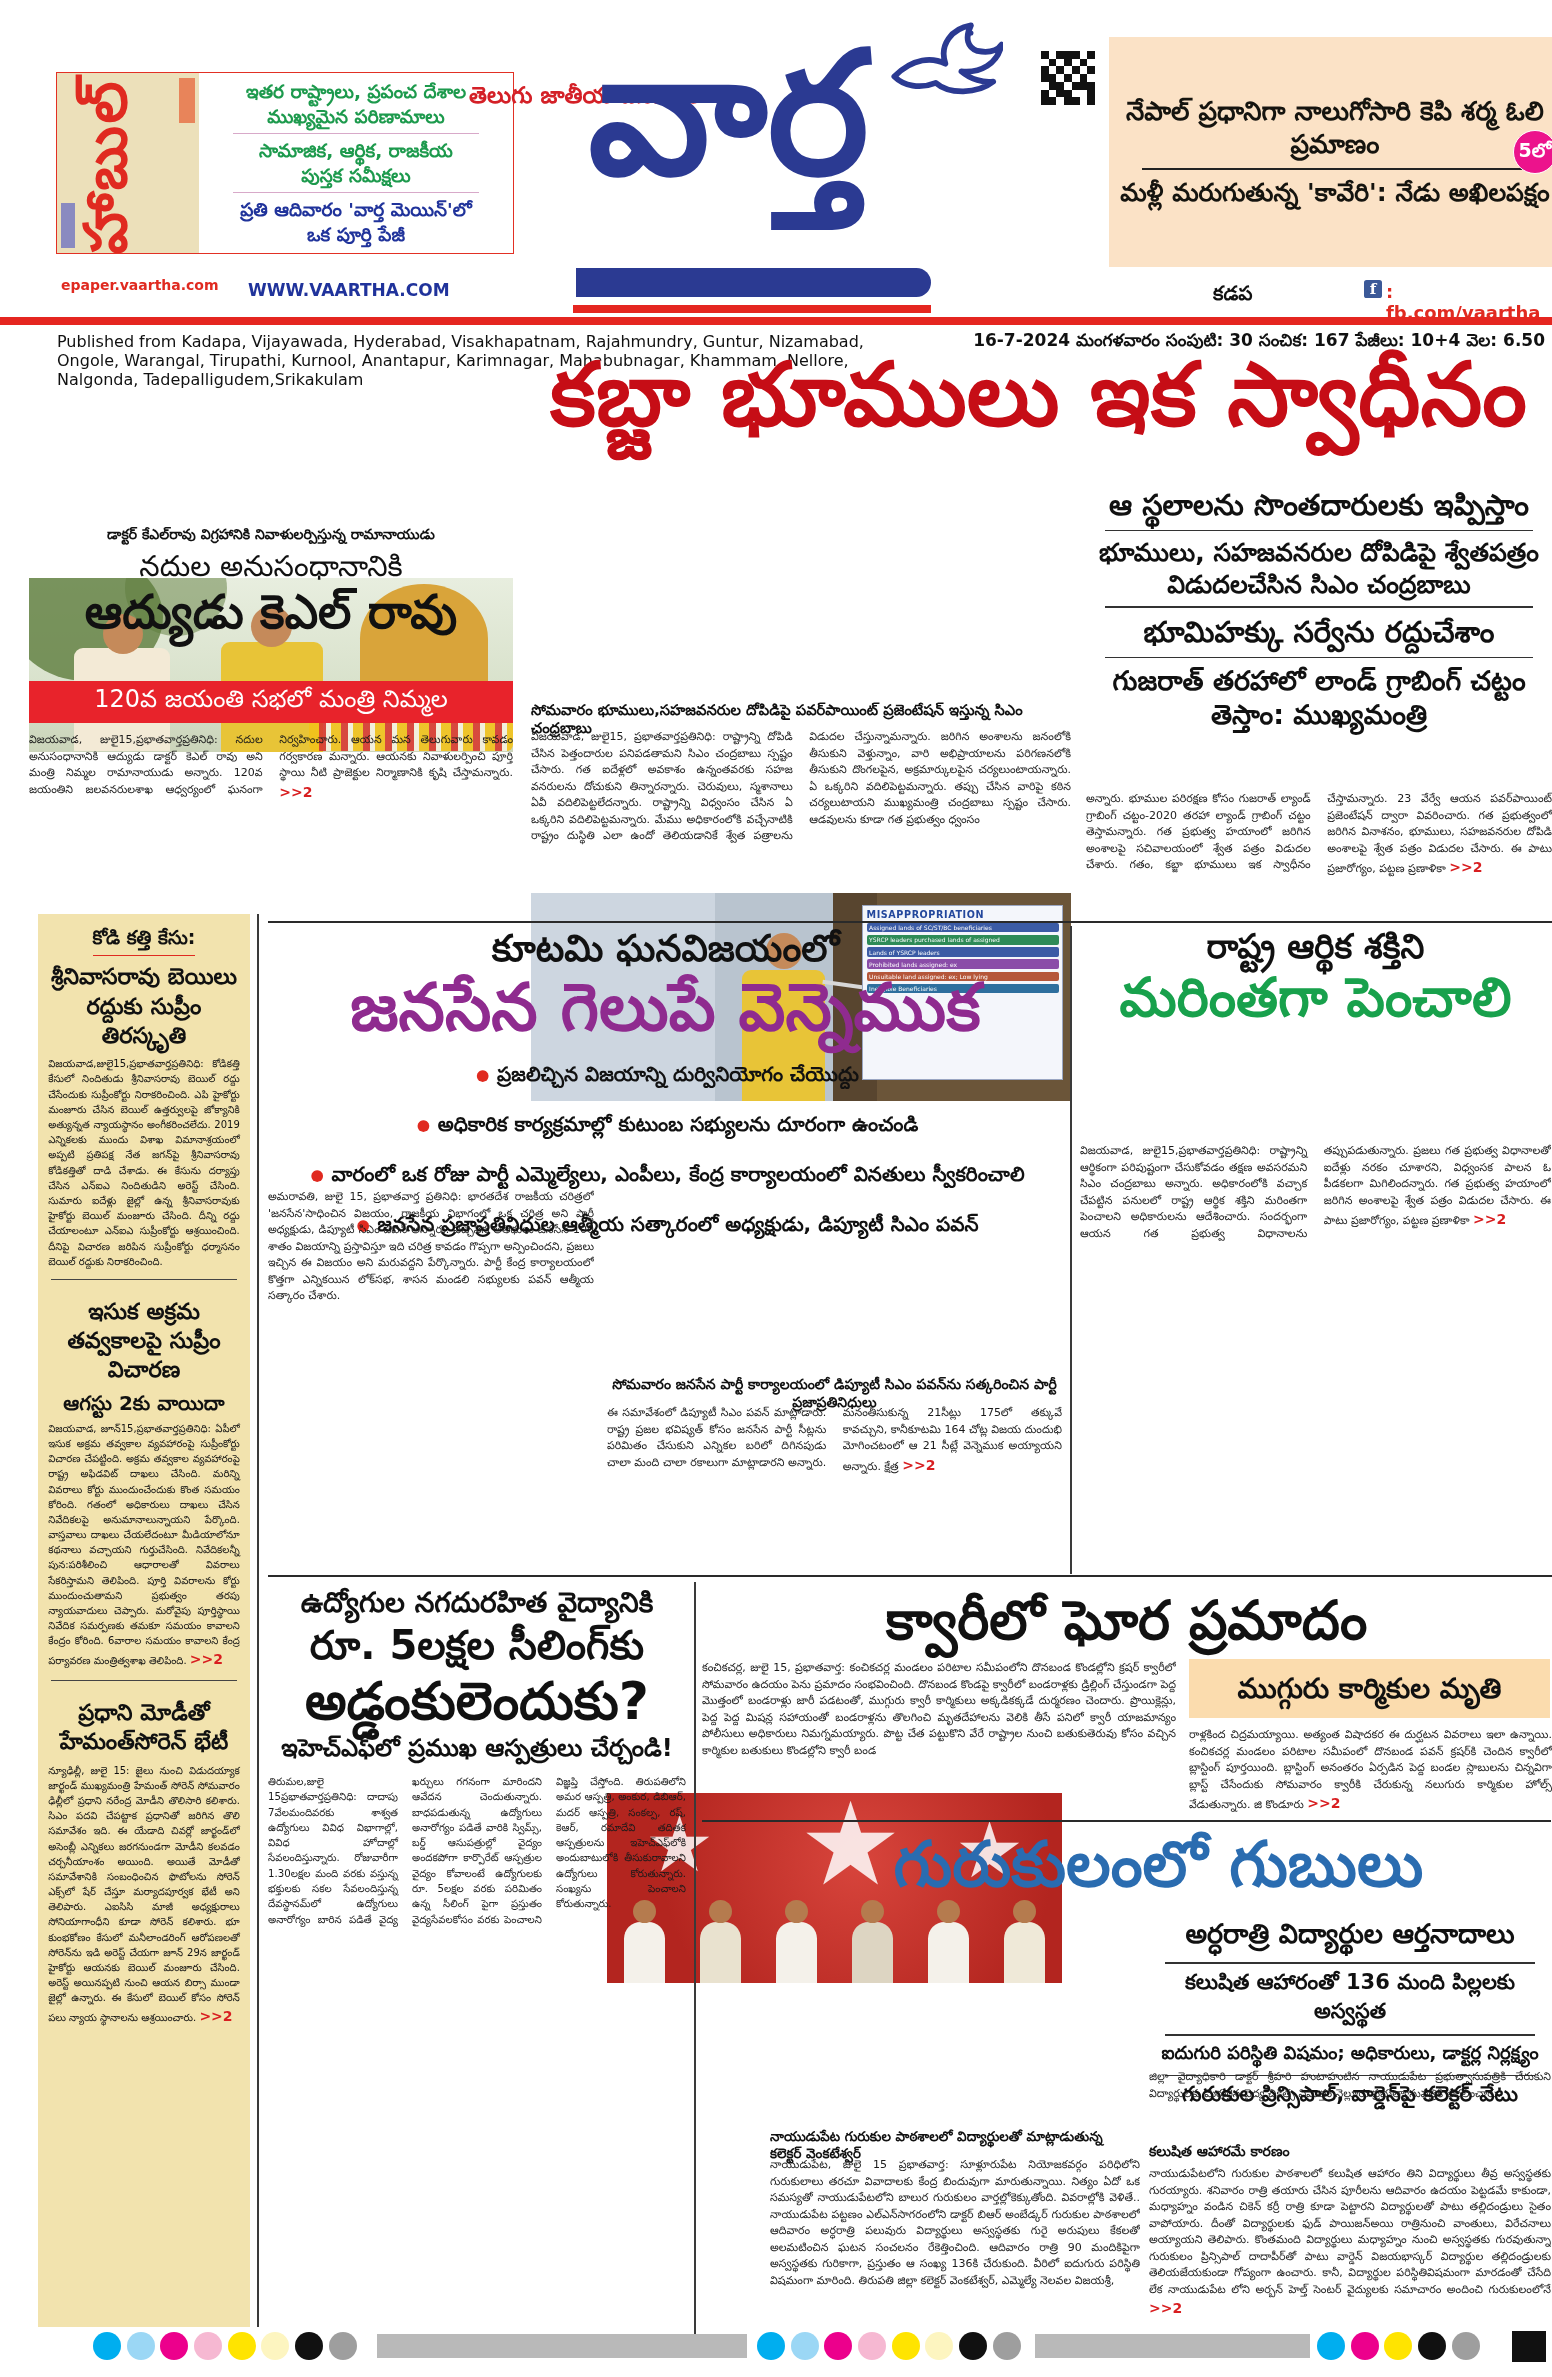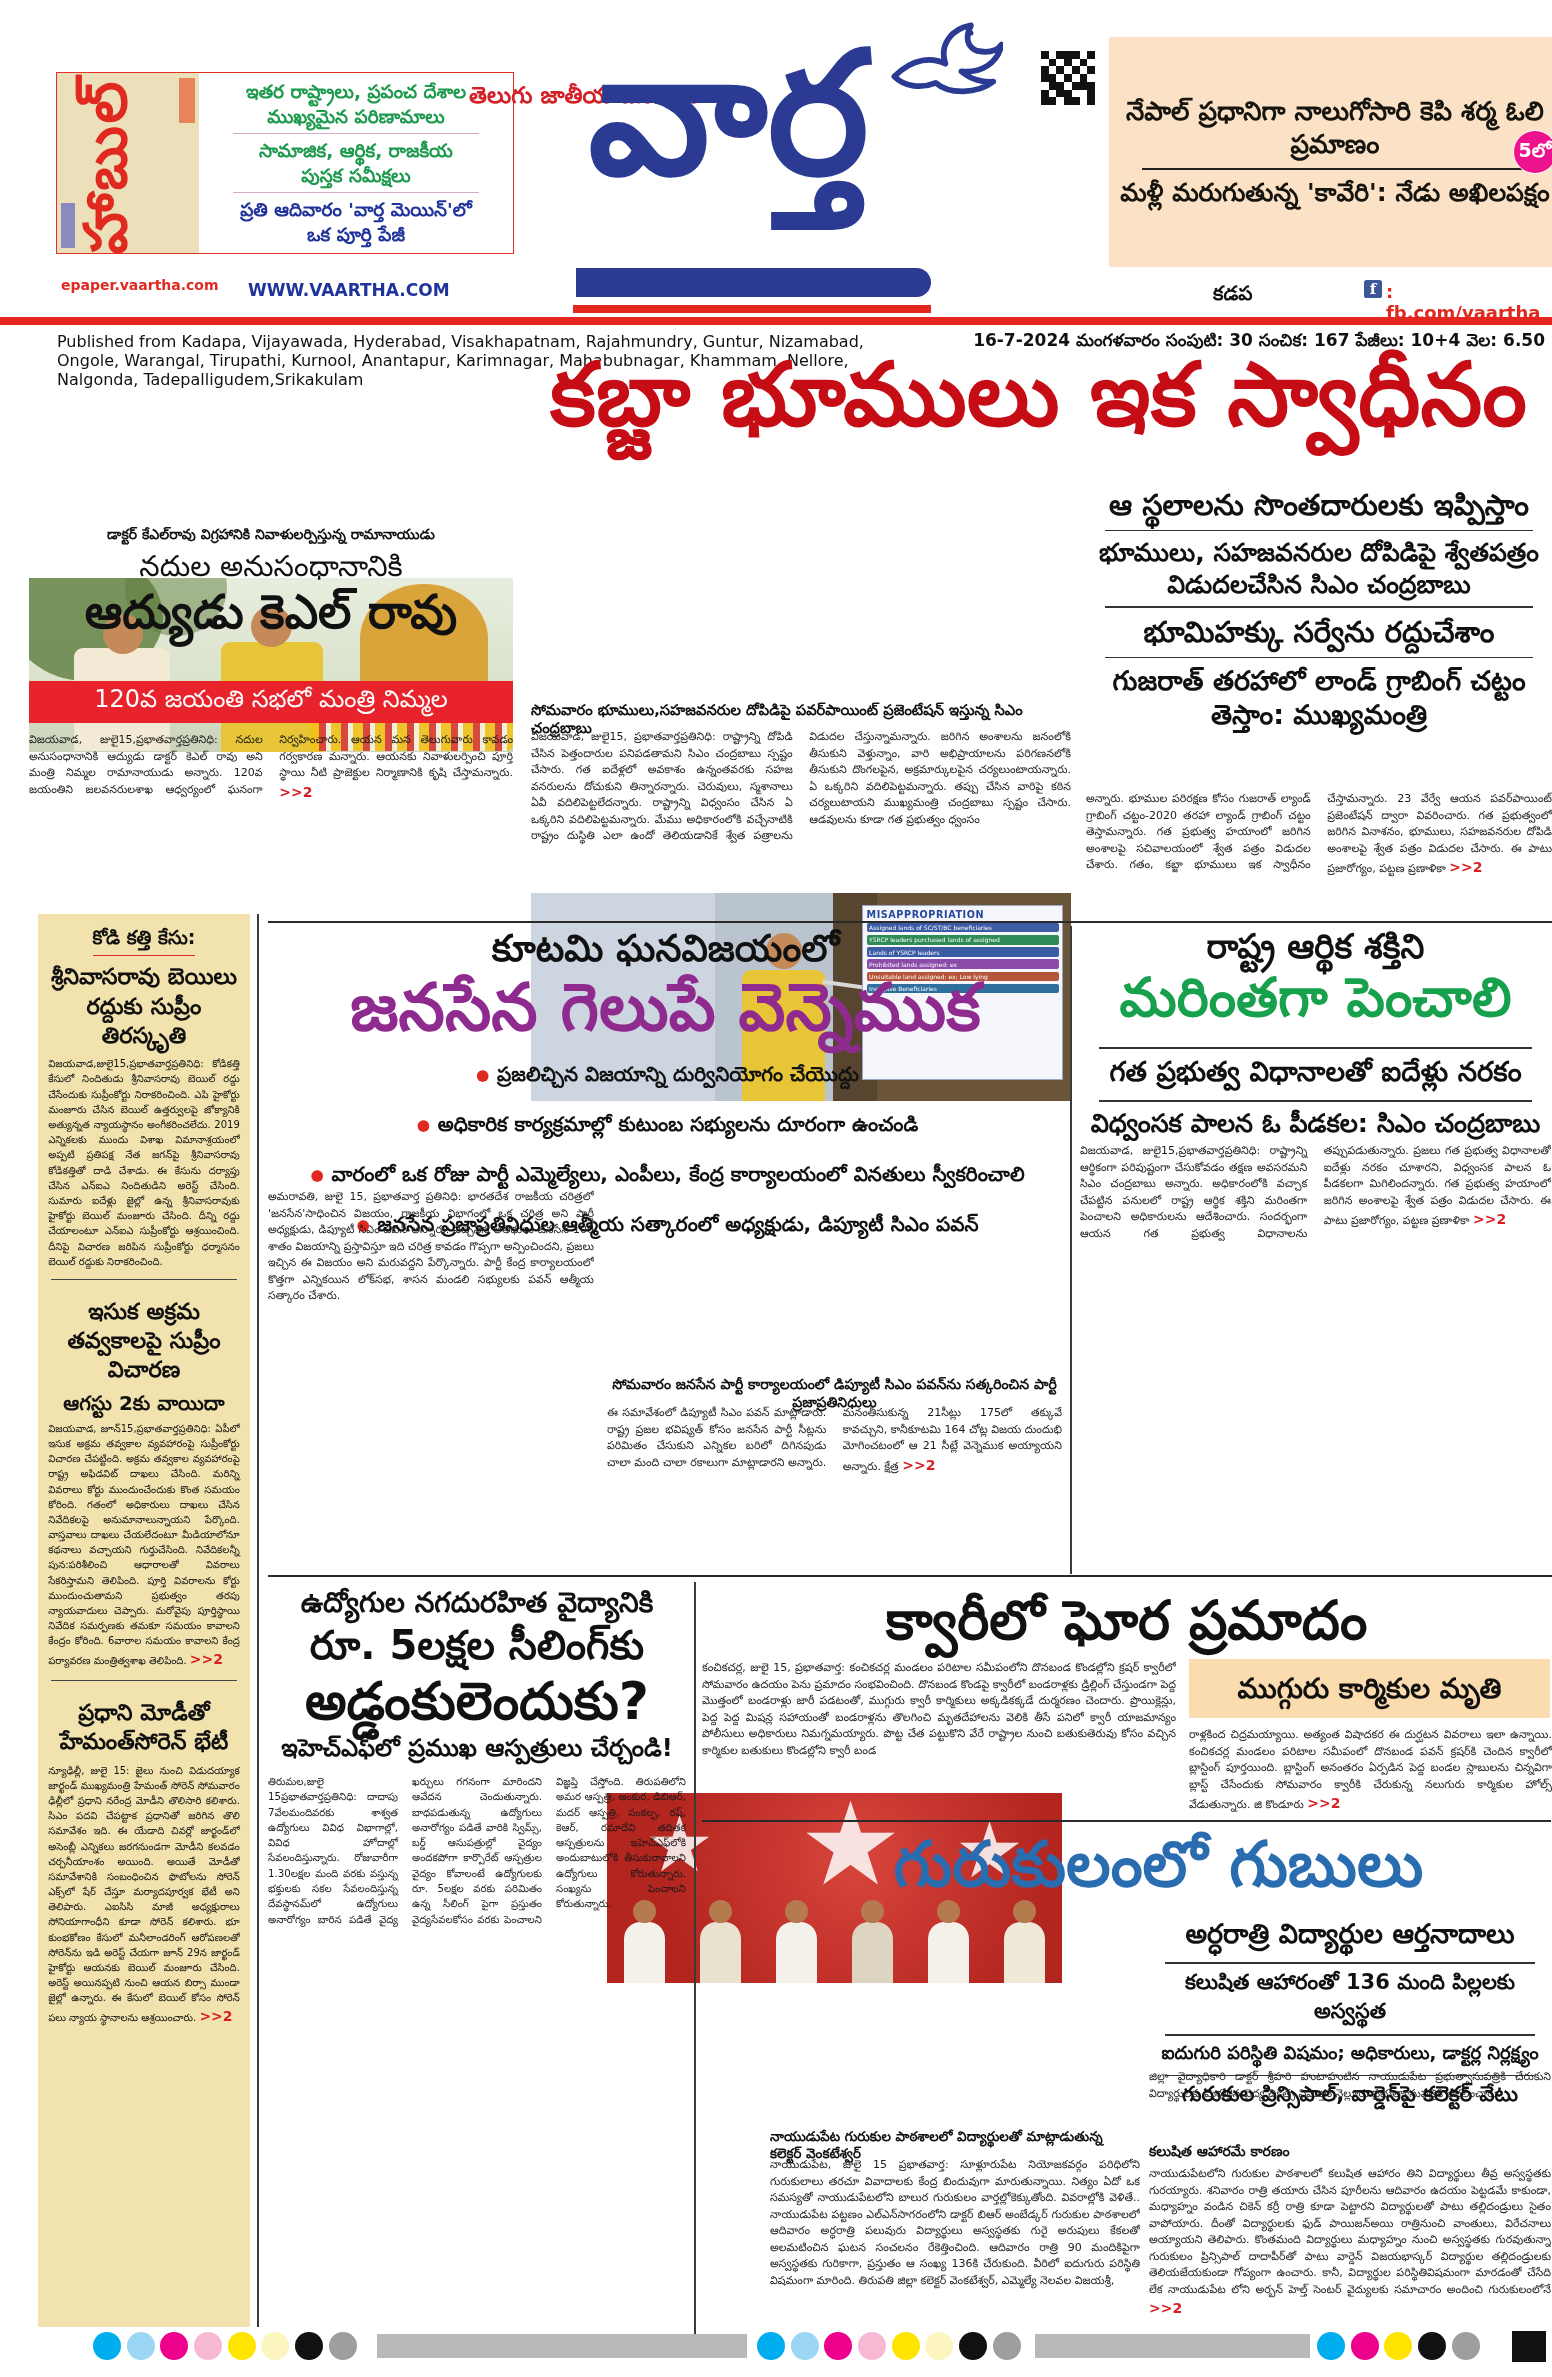--- a/index.html
+++ b/index.html
@@ -279,26 +279,20 @@
   </div>
   <div class="abs c caption" style="left:607px;top:1376px;width:455px;">సోమవారం జనసేన పార్టీ కార్యాలయంలో డిప్యూటీ సిఎం పవన్‌ను సత్కరించిన పార్టీ ప్రజాప్రతినిధులు</div>
   <div class="abs body-txt cols2 j" style="left:607px;top:1405px;width:455px;height:167px;overflow:hidden;">
     <span>ఈ సమావేశంలో డిప్యూటీ సిఎం పవన్ మాట్లాడారు. రాష్ట్ర ప్రజల భవిష్యత్ కోసం జనసేన పార్టీ సీట్లను పరిమితం చేసుకుని ఎన్నికల బరిలో దిగినపుడు చాలా మంది చాలా రకాలుగా మాట్లాడారని అన్నారు. మనంతీసుకున్న 21సీట్లు 175లో తక్కువే కావచ్చుని, కానీకూటమి 164 చోట్ల విజయ దుందుభి మోగించటంలో ఆ 21 సీట్లే వెన్నెముక అయ్యాయని అన్నారు. క్షేత్ర</span>
     <span class="jump">&gt;&gt;2</span>
   </div>
   <div class="abs vrule" style="left:1070px;top:926px;height:648px;"></div>
 
   <div class="abs c b" style="left:1080px;top:926px;width:471px;font-size:34px;">రాష్ట్ర ఆర్థిక శక్తిని</div>
   <div class="abs c b green2" style="left:1080px;top:966px;width:471px;font-size:54px;">మరింతగా పెంచాలి</div>
-  <div class="abs" style="left:1080px;top:1041px;width:471px;">
-    <div class="thinline"></div>
-    <div class="c b" style="font-size:27.5px;">గత ప్రభుత్వ విధానాలతో ఐదేళ్లు నరకం</div>
-    <div class="thinline"></div>
-    <div class="c b" style="font-size:25.5px;">విధ్వంసక పాలన ఓ పీడకల: సిఎం చంద్రబాబు</div>
-  </div>
   <div class="abs body-txt cols2 j" style="left:1080px;top:1143px;width:471px;height:429px;overflow:hidden;">
     <span>విజయవాడ, జులై15,ప్రభాతవార్తప్రతినిధి: రాష్ట్రాన్ని ఆర్థికంగా పరిపుష్టంగా చేసుకోవడం తక్షణ అవసరమని సిఎం చంద్రబాబు అన్నారు. అధికారంలోకి వచ్చాక చేపట్టిన పనులలో రాష్ట్ర ఆర్థిక శక్తిని మరింతగా పెంచాలని అధికారులను ఆదేశించారు. సందర్భంగా ఆయన గత ప్రభుత్వ విధానాలను తప్పుపడుతున్నారు. ప్రజలు గత ప్రభుత్వ విధానాలతో ఐదేళ్లు నరకం చూశారని, విధ్వంసక పాలన ఓ పీడకలగా మిగిలిందన్నారు. గత ప్రభుత్వ హయాంలో జరిగిన అంశాలపై శ్వేత పత్రం విడుదల చేసారు. ఈ పాటు ప్రజారోగ్యం, పట్టణ ప్రణాళికా</span>
     <span class="jump">&gt;&gt;2</span>
   </div>
 
   <div class="abs hrule" style="left:268px;top:1575px;width:1284px;"></div>
 
   <div class="abs c b" style="left:268px;top:1586px;width:418px;font-size:28px;">ఉద్యోగుల నగదురహిత వైద్యానికి</div>
   <div class="abs c b" style="left:268px;top:1622px;width:418px;font-size:40px;">రూ. 5లక్షల సీలింగ్‌కు</div>
   <div class="abs c b" style="left:268px;top:1671px;width:418px;font-size:52px;">అడ్డంకులెందుకు?</div>

